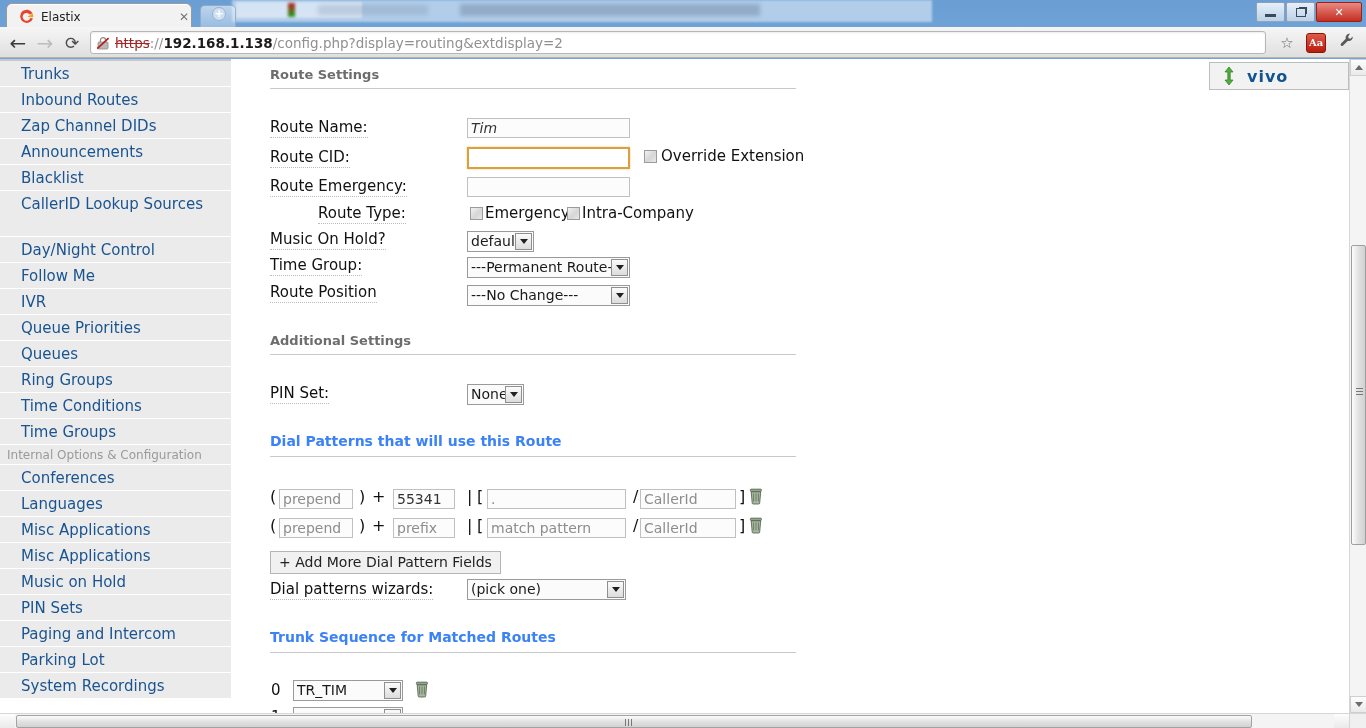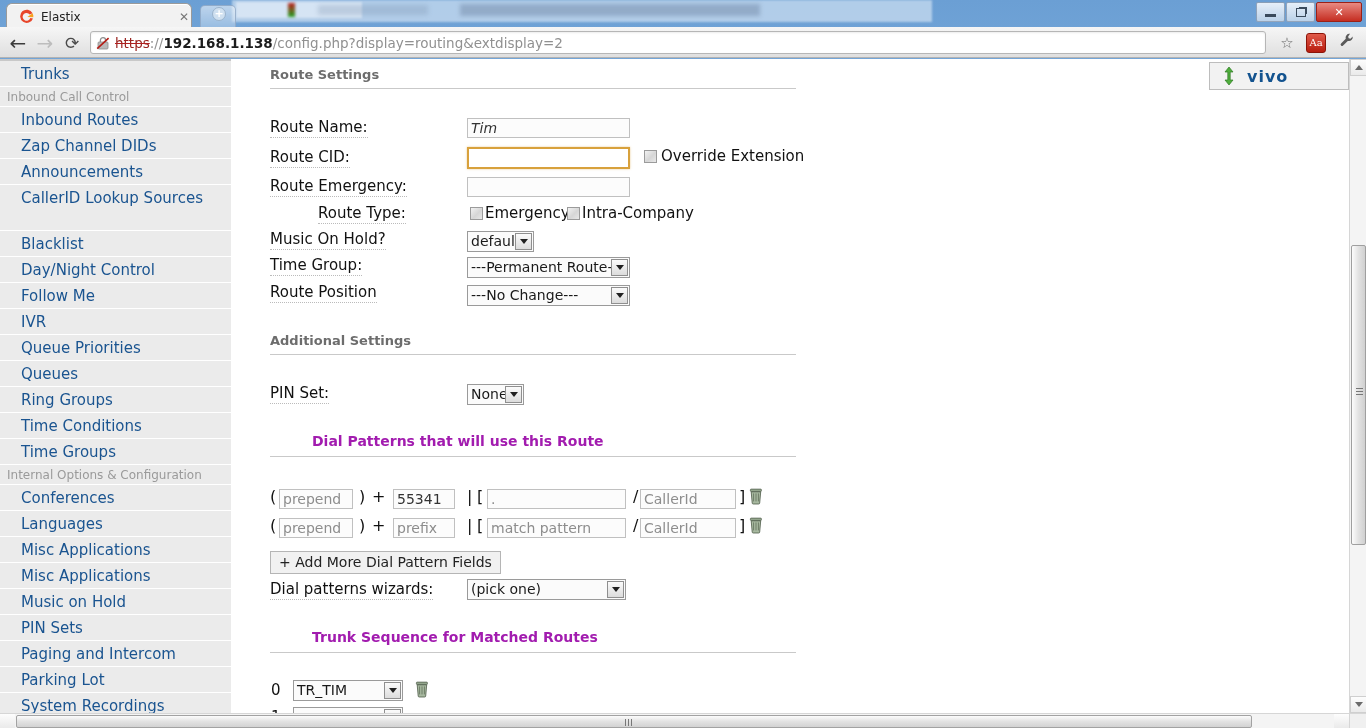--- a/index.html
+++ b/index.html
@@ -147,21 +147,21 @@
   #urltext .rest { color: #909090; }
 
   #btn-star {
     position: absolute; left: 1276px; top: 5px; width: 22px; height: 22px;
     text-align: center; font-size: 15px; color: #6b6b6b; line-height: 22px;
   }
   #btn-ext {
     position: absolute; left: 1306px; top: 6px; width: 20px; height: 20px;
     background: linear-gradient(180deg,#e05a4a,#b81c0e);
     border: 1px solid #8c1408; border-radius: 3px;
-    color: #fff; font-size: 10px; font-weight: normal;
+    color: #fff; font-size: 10px; font-weight: bold;
     text-align: center; line-height: 18px;
     font-family: "DejaVu Serif", serif;
   }
   #btn-wrench {
     position: absolute; left: 1336px; top: 5px; width: 22px; height: 22px;
     text-align: center; line-height: 22px; font-size: 16px; color: #555;
   }
 
   
   #viewport {
@@ -212,21 +212,21 @@
   #content {
     position: absolute; left: 231px; top: 0; width: 1109px; height: 654px;
     background: #fff;
   }
 
   .section-title {
     position: absolute;
     font-size: 13px; font-weight: bold; color: #6d6d6d;
     font-family: "DejaVu Sans", sans-serif;
   }
-  .section-title.dark { color: #a21caf; font-size: 14px; margin-left: 42px; }
+  .section-title.dark { color: #3b82f6; font-size: 14px; }
   .rule {
     position: absolute; height: 1px; background: #c9c9c9;
   }
 
   .flabel {
     position: absolute;
     font-size: 15px; color: #111;
     font-family: "DejaVu Sans", sans-serif;
     border-bottom: 1px dotted #bbb;
     padding-bottom: 1px;
@@ -441,37 +441,34 @@
   </div>
 
   <div id="viewport">
 
     <div id="sidebar">
       <div id="sb-top-divider"></div>
 
       <div class="sb-item">
           <span>Trunks</span>
         </div>
-      <div class="sb-head">
-          <span>Inbound Call Control</span>
-        </div>
       <div class="sb-item">
           <span>Inbound Routes</span>
         </div>
       <div class="sb-item">
           <span>Zap Channel DIDs</span>
         </div>
       <div class="sb-item">
           <span>Announcements</span>
+        </div>
+      <div class="sb-item">
+          <span>Blacklist</span>
         </div>
       <div class="sb-item two-line">
           <span>CallerID Lookup Sources</span>
-        </div>
-      <div class="sb-item">
-          <span>Blacklist</span>
         </div>
       <div class="sb-item">
           <span>Day/Night Control</span>
         </div>
       <div class="sb-item">
           <span>Follow Me</span>
         </div>
       <div class="sb-item">
           <span>IVR</span>
         </div>

